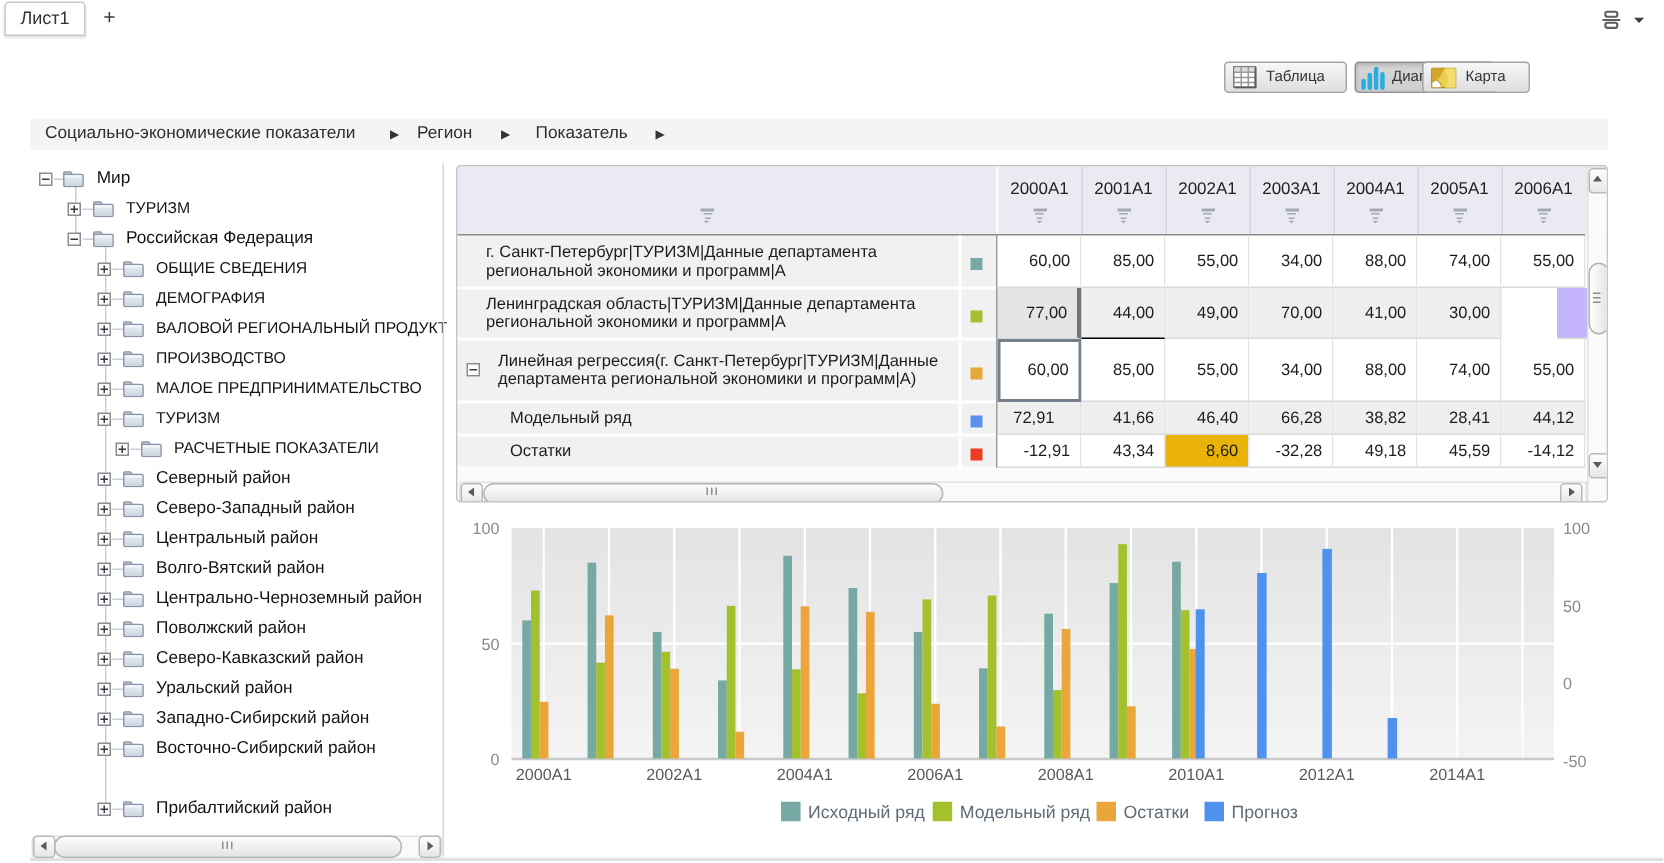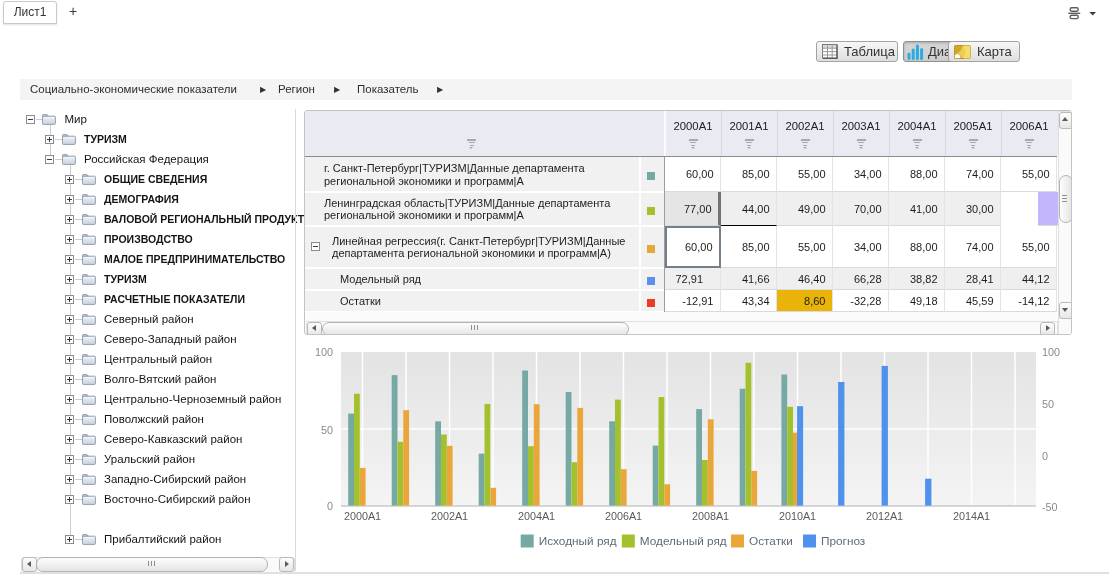--- a/index.html
+++ b/index.html
@@ -5,28 +5,28 @@
  font-family:"Liberation Sans",sans-serif;-webkit-font-smoothing:antialiased;}
 .abs{position:absolute;}
 
 .tab{left:3px;top:1px;width:52px;height:21px;border:1px solid #c9c9c9;border-radius:3px 3px 0 0;
  background:#fff;font-size:12px;color:#333;text-align:center;line-height:21px;box-shadow:0 1px 2px rgba(0,0,0,.12);}
 .plus{left:66px;top:3px;width:14px;height:16px;font-size:14px;color:#3a3a3a;text-align:center;line-height:16px;}
 
 .btn{top:41px;height:19px;border:1px solid #a3a3a3;border-radius:3px;background:linear-gradient(#f7f7f7,#dedede);
  color:#333;display:flex;align-items:center;}
 .btn.pressed{background:linear-gradient(#d6d6d6,#cfcfcf);border-color:#8f8f8f;box-shadow:inset 0 1px 3px rgba(0,0,0,.22);}
-.btn span{margin-left:6px;font-size:13px;}
+.btn span{margin-left:6px;font-size:10px;}
 
 .crumbbar{left:20px;top:79px;width:1052px;height:21px;background:#f4f4f4;}
 .crumb{position:absolute;top:0;height:21px;line-height:21px;font-size:11.5px;color:#2e2e2e;white-space:nowrap;}
 .carrow{position:absolute;top:0;height:21px;line-height:21px;font-size:8px;color:#333;}
 
 .trow{position:absolute;height:20px;font-size:11.5px;color:#141414;}
-.trow.caps .tlabel{font-size:10.5px;font-weight:bold;}
+.trow.caps .tlabel{font-size:10.5px;}
 .tlabel{position:absolute;top:0;height:20px;line-height:20px;white-space:nowrap;}
 .pmbox{position:absolute;width:7px;height:7px;border:1px solid #878d95;background:#fcfcfc;top:6px;}
 .pmbox i{position:absolute;left:1px;top:3px;width:5px;height:1px;background:#3a3a3a;}
 .pmbox b{position:absolute;left:3px;top:1px;width:1px;height:5px;background:#3a3a3a;}
 .tline{position:absolute;background:#cdcdcd;}
 .folder{position:absolute;top:4.5px;width:14px;height:11px;}
 
 #panel{left:304px;top:110px;width:766px;height:223px;border:1px solid #c3c3c3;border-radius:3px;background:#fff;overflow:hidden;}
 #panel .cell{position:absolute;font-size:11px;color:#1d1d1d;}
 .num{text-align:right;padding-right:6.5px;box-sizing:border-box;}
@@ -214,21 +214,21 @@
         <i></i>
         <b></b>
       </div>
 <div class="folder" style="left:81.5px"><svg width="14" height="11" viewBox="0 0 14 11">
           <path d="M0.5 3 L0.5 1.4 Q0.5 0.6 1.3 0.6 L4.6 0.6 Q5.2 0.6 5.5 1.1 L6.1 2.2 Z" fill="#c2cdda" stroke="#8795a7" stroke-width="0.9"></path>
           <rect x="0.5" y="2.2" width="12.9" height="8.2" rx="0.9" fill="url(#fg)" stroke="#8795a7" stroke-width="0.9"></rect>
           <rect x="1.4" y="3.1" width="11.1" height="1.2" fill="#f5f8fb" opacity="0.8"></rect>
         </svg></div>
 <div class="tlabel" style="left:104.0px">ТУРИЗМ</div>
 </div>
-<div class="trow caps" style="left:0;top:289px;width:296px">
+<div class="trow caps" style="left:12px;top:289px;width:296px">
 <div class="tline" style="left:75.0px;top:10px;width:7px;height:1px"></div>
 <div class="pmbox" style="left:65.0px">
         <i></i>
         <b></b>
       </div>
 <div class="folder" style="left:81.5px"><svg width="14" height="11" viewBox="0 0 14 11">
           <path d="M0.5 3 L0.5 1.4 Q0.5 0.6 1.3 0.6 L4.6 0.6 Q5.2 0.6 5.5 1.1 L6.1 2.2 Z" fill="#c2cdda" stroke="#8795a7" stroke-width="0.9"></path>
           <rect x="0.5" y="2.2" width="12.9" height="8.2" rx="0.9" fill="url(#fg)" stroke="#8795a7" stroke-width="0.9"></rect>
           <rect x="1.4" y="3.1" width="11.1" height="1.2" fill="#f5f8fb" opacity="0.8"></rect>
         </svg></div>

